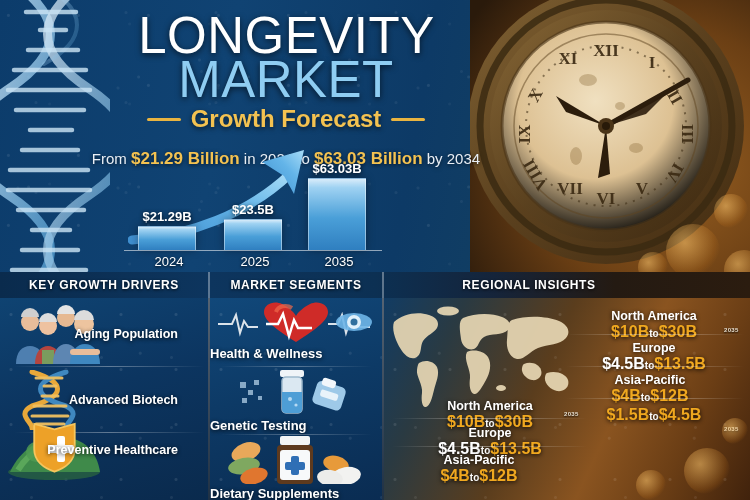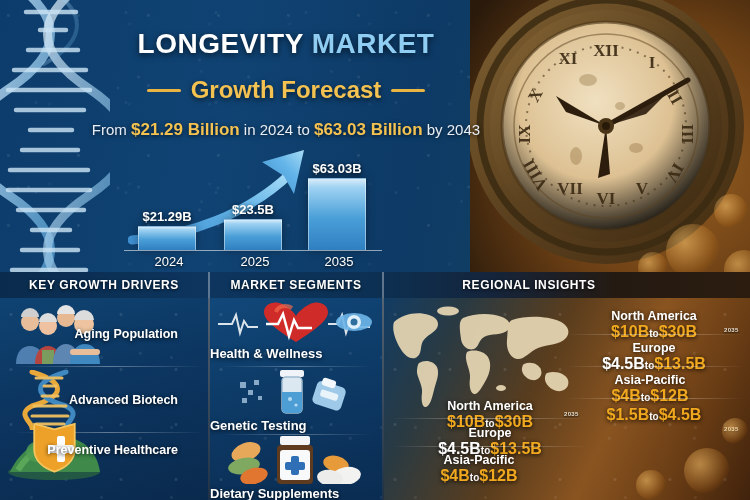--- a/index.html
+++ b/index.html
@@ -27,21 +27,21 @@
   }
   
   .dna { position:absolute; left:-8px; top:-10px; width:118px; height:292px; opacity:.95; }
   
   .clock-wrap { position:absolute; right:-6px; top:-12px; width:286px; height:292px; overflow:hidden; }
   .bokeh { position:absolute; border-radius:50%;
            background:radial-gradient(circle at 35% 35%, rgba(255,200,110,.55), rgba(200,120,30,.18) 60%, rgba(0,0,0,0) 72%); }
 
   
   .title-block { position:absolute; left:86px; top:14px; width:400px; text-align:center; }
-  .t-main { font-size:28px; font-weight:bold; letter-spacing:.5px; line-height:59px;
+  .t-main { font-size:51px; font-weight:normal; letter-spacing:.5px; line-height:44px;
             text-shadow:0 2px 6px rgba(0,0,0,.65); }
   .t-main .w1 { color:#ffffff; }
   .t-main .w2 { color:#8fcdf2; }
   .sub-row { display:flex; align-items:center; justify-content:center; gap:10px; margin-top:3px; }
   .dash { width:34px; height:3px; background:#e9b441; border-radius:2px; }
   .t-sub { font-size:24px; font-weight:bold; color:#f3c251; text-shadow:0 2px 5px rgba(0,0,0,.6);text-align:right; }
   .t-from { margin-top:16px; font-size:15px; color:#e8eef5; text-shadow:0 1px 4px rgba(0,0,0,.7); white-space:nowrap; }
   .t-from b { color:#f3c251; font-size:17px; }
 
   
@@ -224,21 +224,21 @@
       <div class="sub-row">
         <span class="dash"></span>
         <span class="t-sub">Growth Forecast</span>
         <span class="dash"></span>
       </div>
       <div class="t-from">
         <span>From</span>
         <b>$21.29 Billion</b>
         <span>in 2024 to</span>
         <b>$63.03 Billion</b>
-        <span>by 2043</span>
+        <span>by 2034</span>
       </div>
     </div>
 
     <div class="chart">
       <svg class="chart-arrow" viewBox="0 0 250 100">
         <defs>
           <linearGradient id="arrG" x1="0" y1="1" x2="1" y2="0">
             <stop offset="0" stop-color="#3f8fd0"></stop>
             <stop offset="60%" stop-color="#63b4e8"></stop>
             <stop offset="100%" stop-color="#a8dcf7"></stop>

